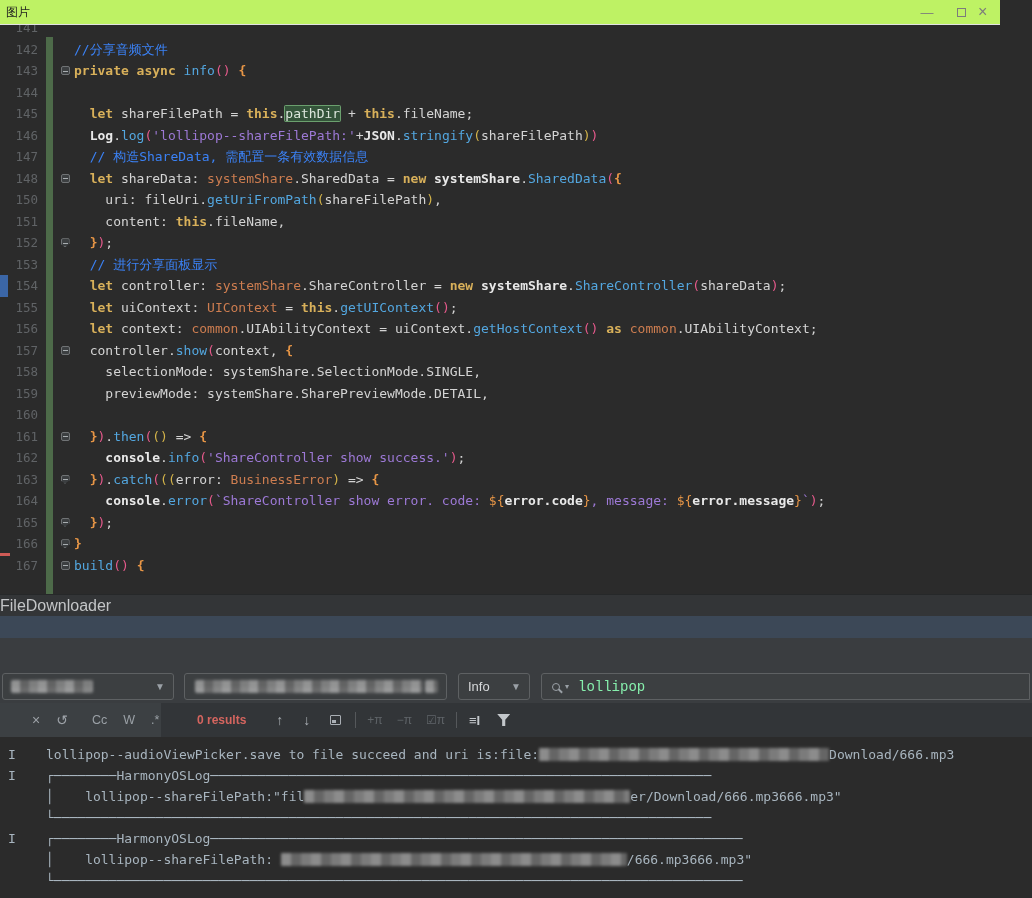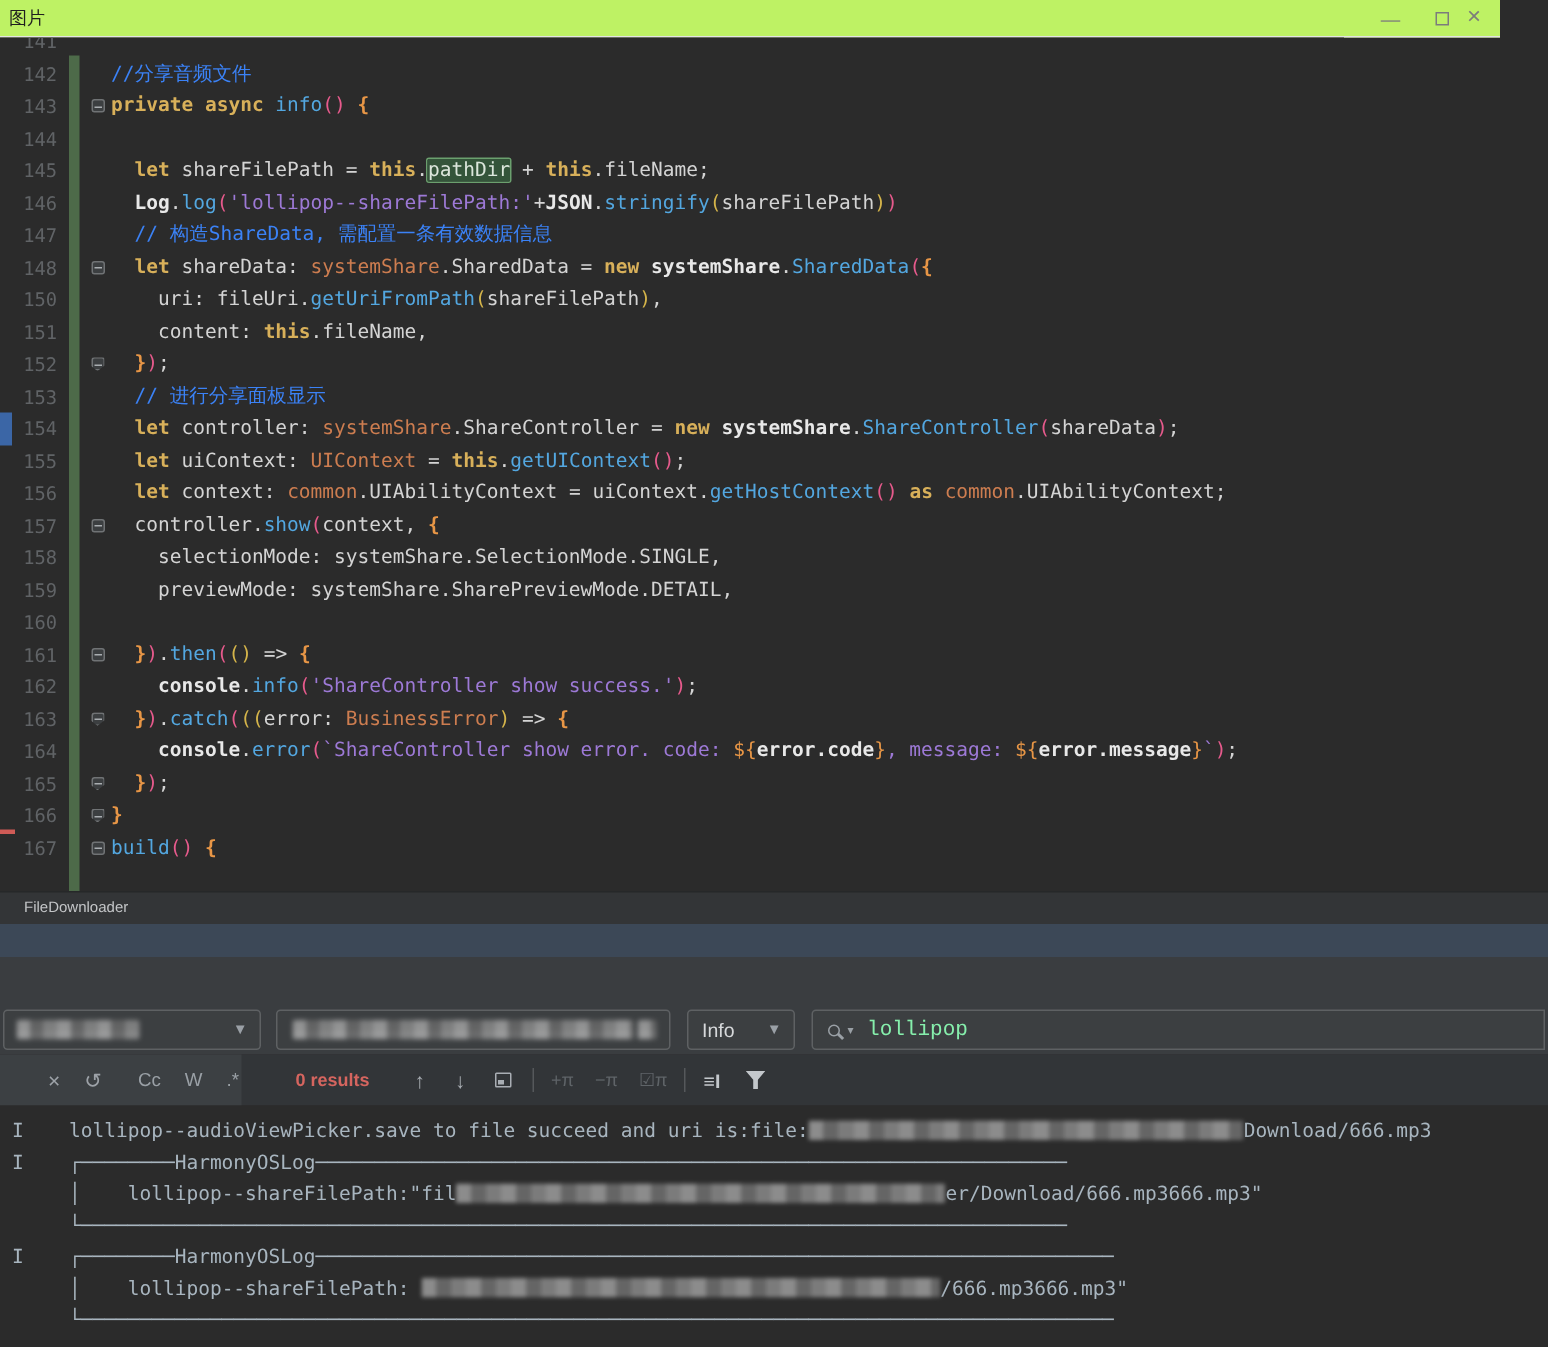--- a/index.html
+++ b/index.html
@@ -40,21 +40,21 @@
   .tk-type { color:#cd7d50; }
   .tk-pp   { color:#e65a8c; }
   .tk-po   { color:#e89646; font-weight:bold; }
   .tk-py   { color:#d4b44a; }
   .tk-tmpl { color:#e89646; }
   .tk-hl   { color:#dce6dc; background:#34543a; box-shadow:0 0 0 1px #6ba06e; border-radius:1px; }
 
   
   .fd-bar { position:absolute; top:594px; left:0; width:1032px; height:22px; background:#333537;
     border-top:1px solid #262829; display:flex; align-items:center; }
-  .fd-bar .fd-tab { font-size:10px; color:#c3c5c7; padding-left:16px; }
+  .fd-bar .fd-tab { font-size:16px; color:#c3c5c7; }
   .blue-strip { position:absolute; top:616px; left:0; width:1032px; height:22px; background:#3c4857; }
 
   
   .filter-band { position:absolute; top:638px; left:0; width:1032px; height:65px; background:#3a3d40; }
   .fbox { position:absolute; top:35px; height:27px; background:#3c3f41; border:1px solid #5e6163;
     border-radius:3px; display:flex; align-items:center; }
   .fbox.device  { left:2px;  width:172px; }
   .fbox.process { left:184px; width:263px; }
   .fbox.level   { left:458px; width:72px; }
   .fbox.search  { left:541px; width:489px; border-radius:3px 0 0 3px; }

